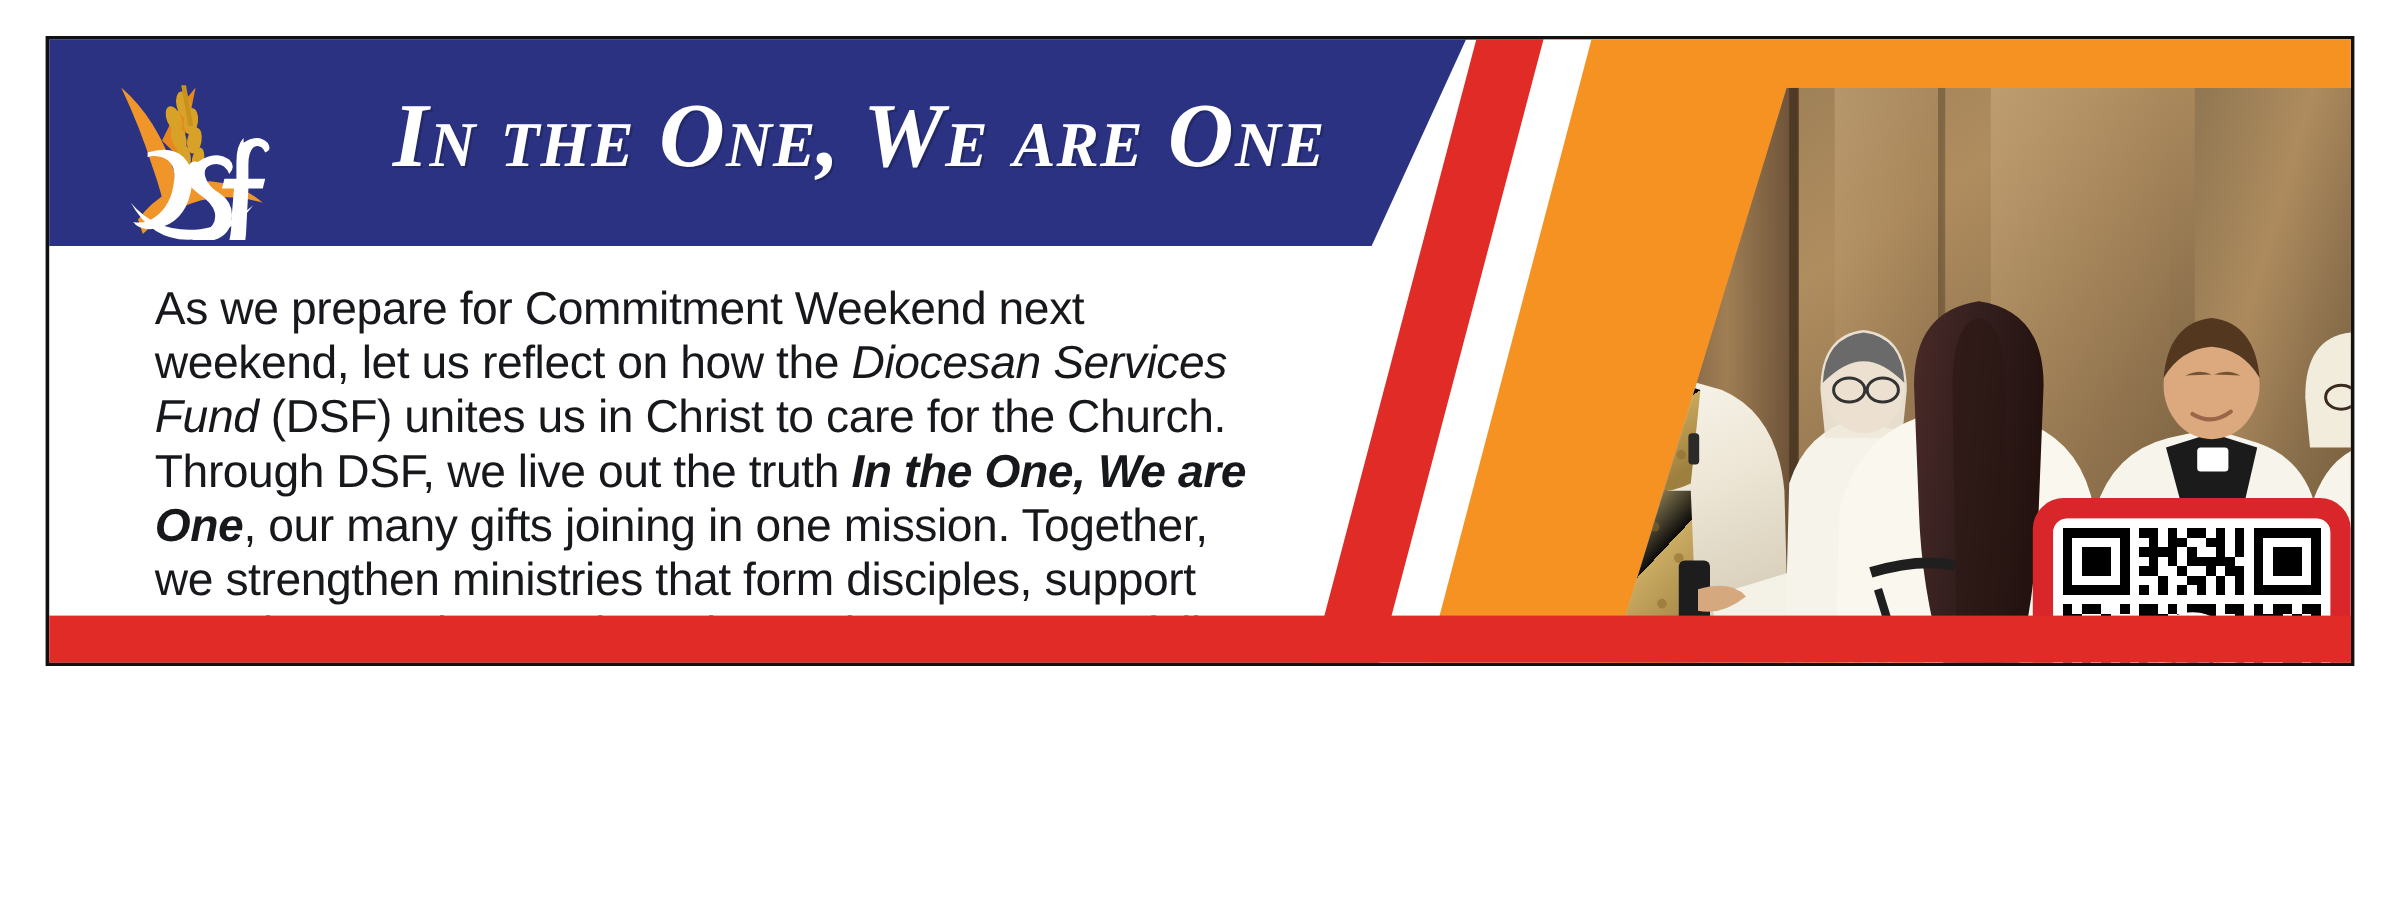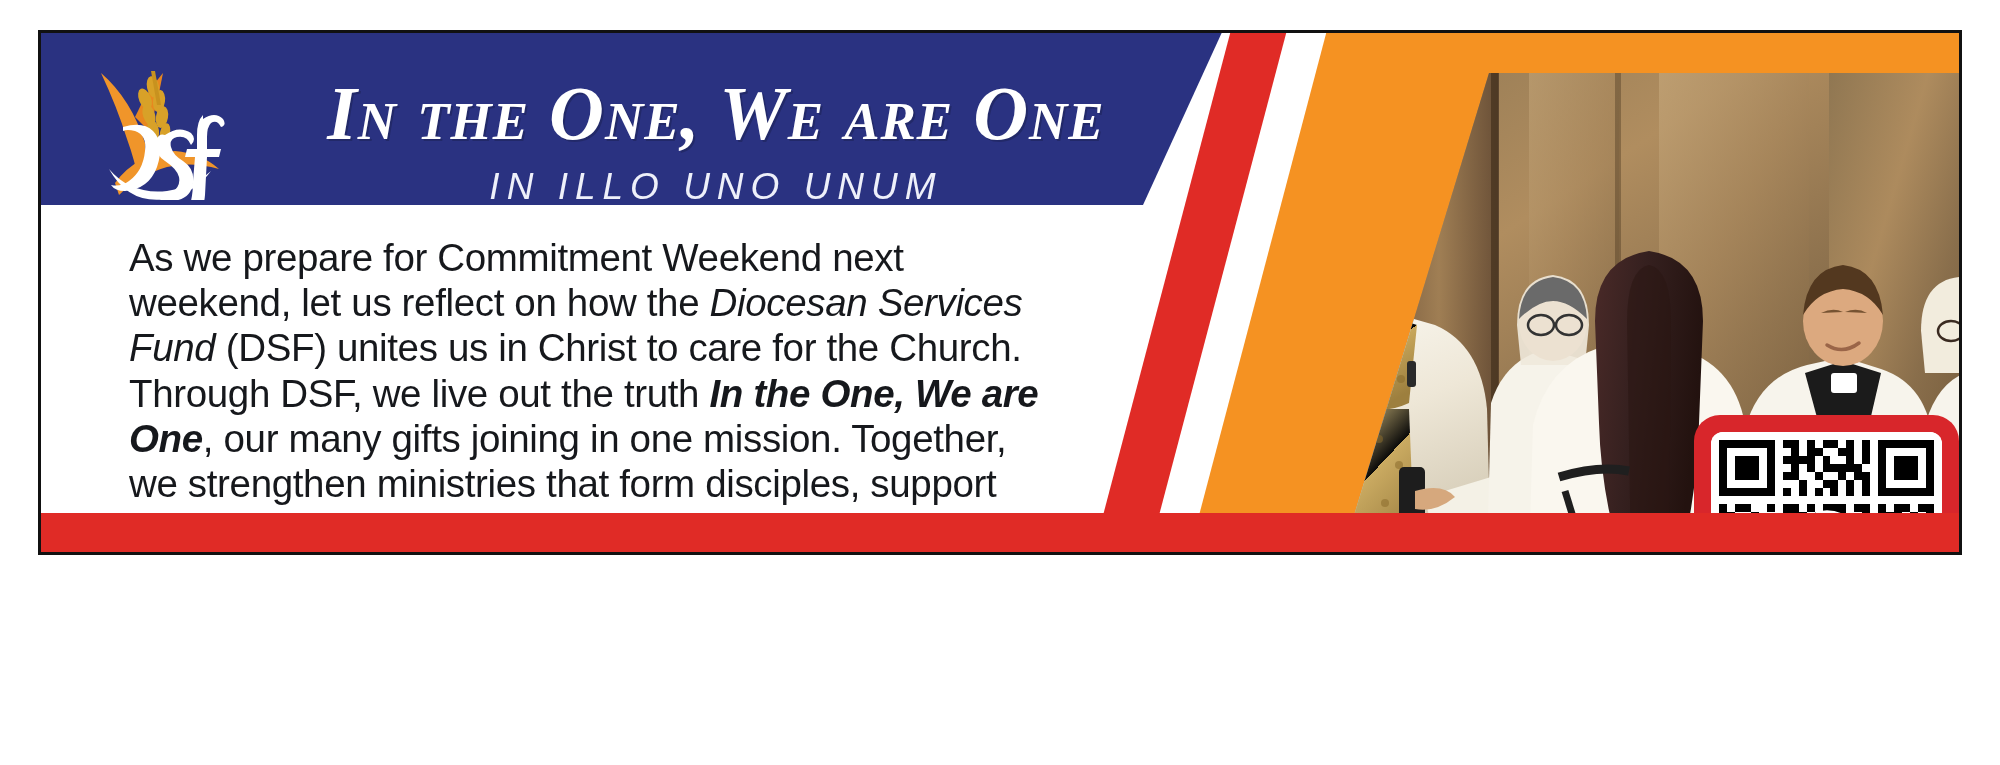--- a/index.html
+++ b/index.html
@@ -327,21 +327,20 @@
           <path d="M40 66 l-8 58 l10 0 l8 -58 Z" opacity="0"></path>
           <path d="M74 70 q14 -10 26 -2 q6 6 0 12 q-4 -10 -14 -8 q-8 2 -6 10 q2 8 12 14 q12 8 10 22 q-2 16 -20 18 q-12 2 -18 -6 q8 2 16 -2 q10 -6 8 -16 q-2 -8 -14 -16 q-12 -8 -8 -22 q2 -6 8 -4 Z"></path>
           <path d="M112 54 q12 -8 20 0 q4 6 -2 8 q-4 -8 -10 -4 q-4 4 -4 14 l0 12 l14 0 l-2 8 l-12 0 l-2 38 q-2 24 -18 28 q-8 2 -12 -4 q8 0 12 -8 q6 -10 6 -30 l2 -24 l-10 0 l2 -8 l10 0 l0 -14 q0 -14 6 -20 Z"></path>
         </g>
 
         <path d="M18 104 q22 26 58 22 q26 -4 44 -20 q-16 22 -44 28 q-38 6 -58 -30 Z" fill="#ffffff"></path>
       </svg>
     </div>
 
     <div class="headline">In the One, We are One</div>
-    <div class="subhead">IN ILLO UNO UNUM</div>
 
     <div class="body-copy" id="bodyCopy"><span>As we prepare for Commitment Weekend next weekend, let us reflect on how the </span><i>Diocesan Services Fund</i><span> (DSF) unites us in Christ to care for the Church. Through DSF, we live out the truth </span><b>In the One, We are One</b><span>, our many gifts joining in one mission. Together, we strengthen ministries that form disciples, support vocations, and serve those in need. Let us prayerfully consider our role in this communion of faith and respond generously.</span></div>
 
     <div class="scan">
       <div>SCAN HERE</div>
 
     </div>
 
     <div class="qr">
       <div class="qr-inner">

